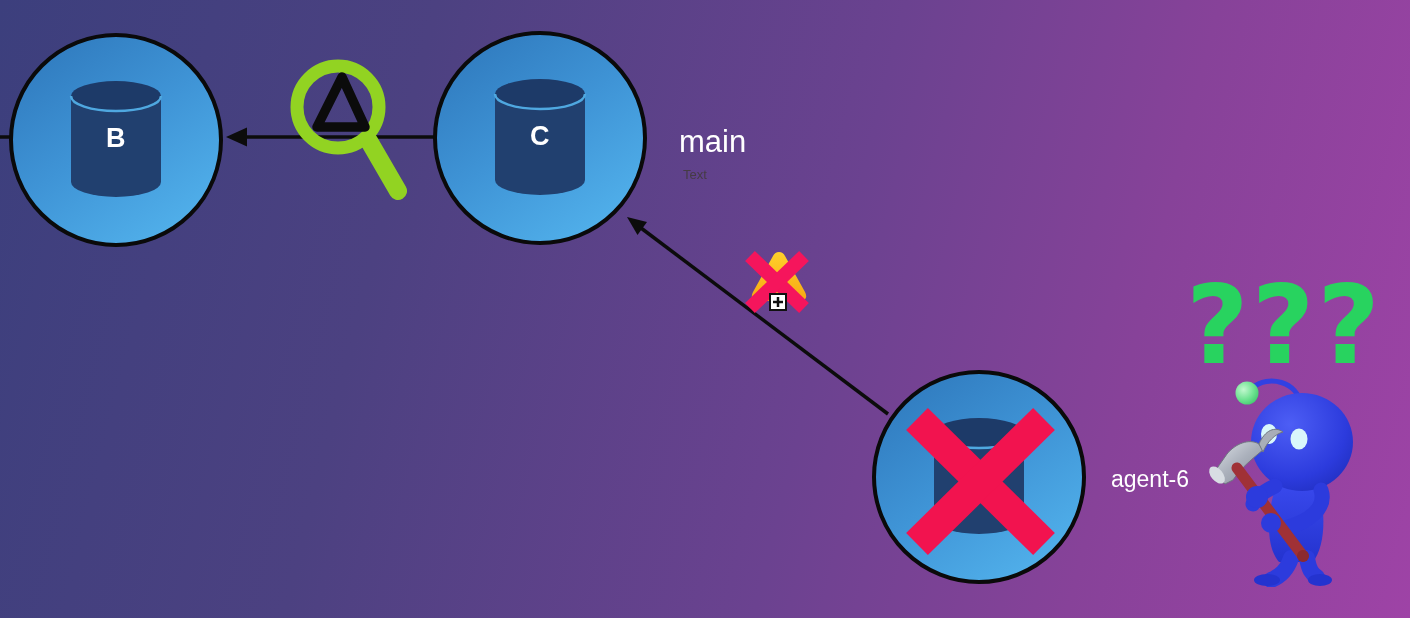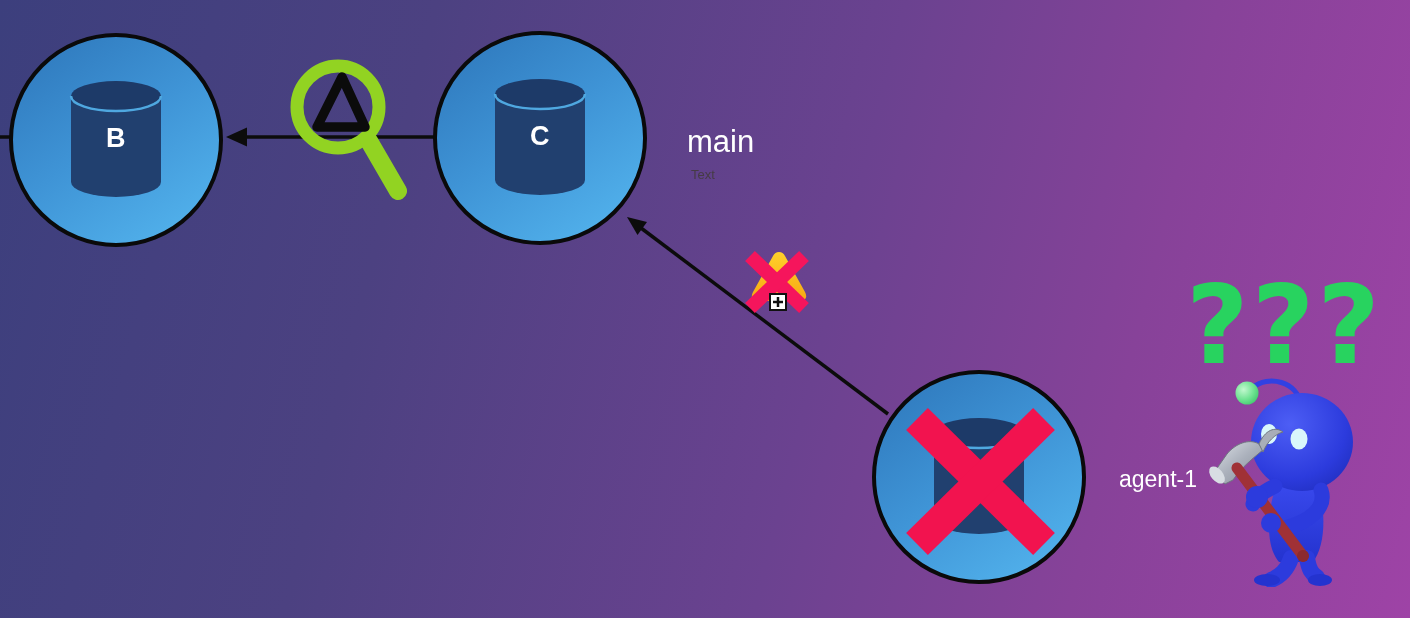--- a/index.html
+++ b/index.html
@@ -18,21 +18,21 @@
     display:flex;align-items:center;justify-content:center;
   }
   .node-b{left:9px;top:33px;}
   .node-c{left:433px;top:31px;}
   .node-agent{left:872px;top:370px;}
   .node-letter{
     position:absolute;left:50%;top:50%;transform:translate(-50%,-54%);
     color:#ffffff;font-weight:700;font-size:27px;letter-spacing:.5px;
   }
   .cross-overlay{position:absolute;left:-2px;top:-2px;}
-  .label{position:absolute;color:#ffffff;white-space:nowrap;margin-left:8px;}
+  .label{position:absolute;color:#ffffff;white-space:nowrap;}
   .label-main{left:679px;top:126px;font-size:31px;line-height:1.05;}
   .label-placeholder{left:683px;top:167px;font-size:13px;color:rgba(60,57,44,0.75);}
   .label-agent{left:1111px;top:466px;font-size:23px;}
   .question-marks{
     position:absolute;left:1186px;top:272px;
     font-family:"DejaVu Sans",sans-serif;font-weight:700;
     font-size:108px;line-height:1;letter-spacing:3px;color:#28d35f;
   }
   .abs{position:absolute;}
 </style>
@@ -109,21 +109,21 @@
     </svg>
     <span class="node-letter"></span>
     <svg class="cross-overlay" width="216" height="216" viewBox="0 0 216 216">
       <g stroke="#f2134f" stroke-width="31" stroke-linecap="butt">
         <line x1="43" y1="47" x2="170" y2="172"></line>
         <line x1="170" y1="47" x2="43" y2="172"></line>
       </g>
     </svg>
   </div>
 
-  <div class="label label-agent">agent-1</div>
+  <div class="label label-agent">agent-6</div>
 
   <div class="question-marks">???</div>
 
   <svg class="abs" style="left:1205px;top:372px;" width="160" height="215" viewBox="0 0 160 215">
     <defs>
       <radialGradient id="headGrad" cx="0.38" cy="0.32" r="0.85">
         <stop offset="0" stop-color="#4d5ef5"></stop>
           <stop offset="0.65" stop-color="#2c3bdd"></stop>
           <stop offset="1" stop-color="#1d2bb8"></stop>
       </radialGradient>

